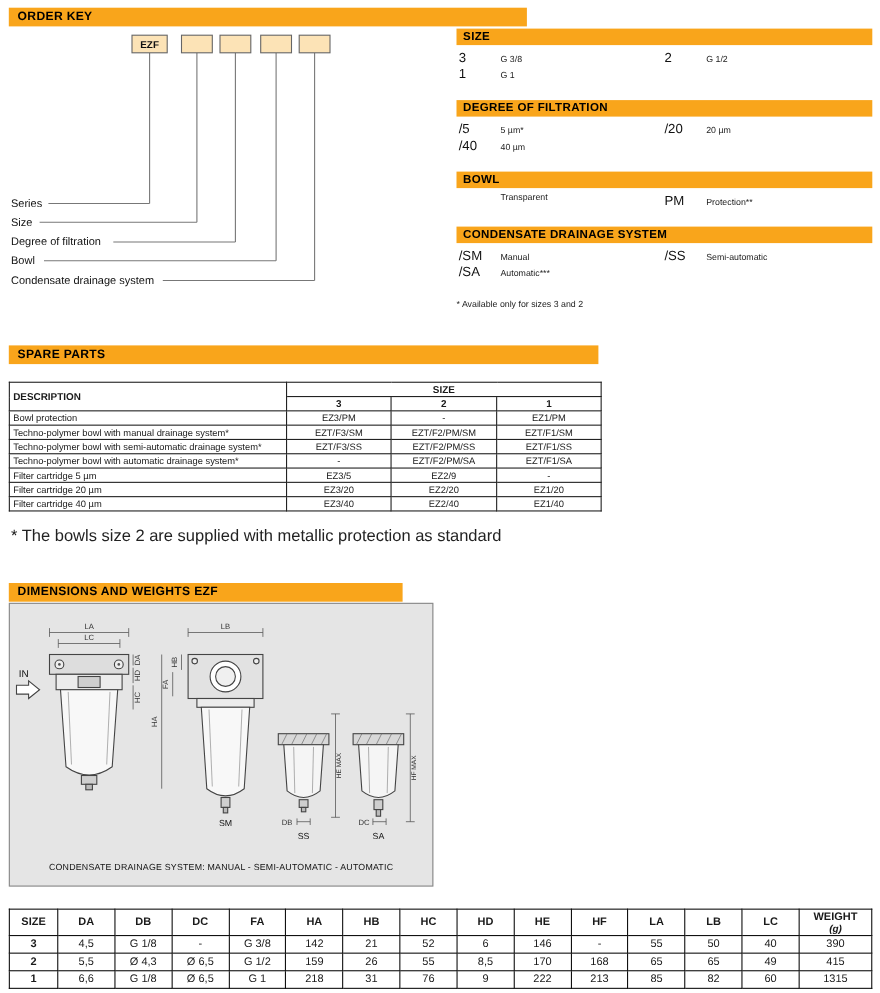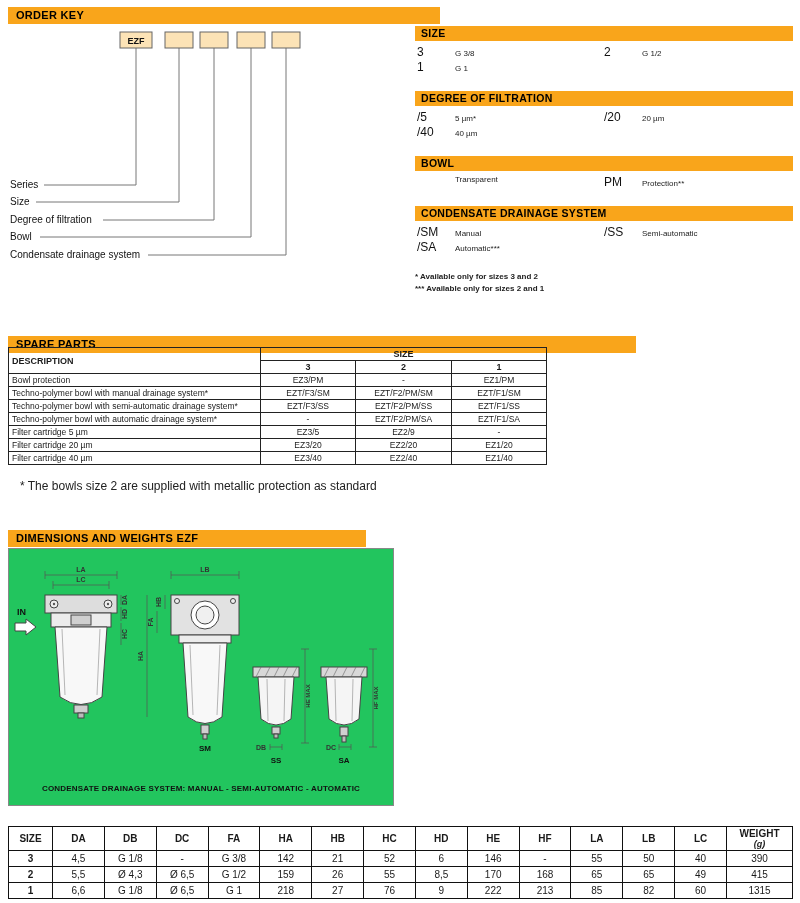--- a/index.html
+++ b/index.html
@@ -8,49 +8,49 @@
     width:800px; height:903px; position:relative;
     font-family:"Liberation Sans", sans-serif; color:#1a1a1a;
   }
   .page { position:relative; width:800px; height:903px; overflow:hidden; background:#fff; }
 
   .bar {
     background:var(--accent,#F9A51B); color:#000; font-weight:bold;
     font-size:11px; line-height:13px; padding:2px 8px; height:17px;
     letter-spacing:.3px;
   }
-  #order-key-bar { position:absolute; left:8px; top:7px; width:432px; }
+  #order-key-bar { position:absolute; left:8px; top:7px; width:471px; }
   #order-diagram { position:absolute; left:8px; top:25px; }
 
   
   #order-panels { position:absolute; left:415px; top:26px; width:378px; }
   .panel { margin-bottom:16px; }
   .panel-bar { height:15px; font-size:10.5px; padding:1px 6px; line-height:13px; margin-bottom:2px; }
   .panel-grid { display:grid; grid-template-columns:1fr 1fr; padding:2px 2px 0 2px; }
   .entry { display:flex; align-items:baseline; height:15px; }
   .entry .code { flex:0 0 38px; font-size:12px; color:#111; }
   .entry .edesc { font-size:8px; color:#222; }
-  .footnotes { margin-top:4px; font-size:8px; line-height:1.5; color:#222;font-weight:bold; }
+  .footnotes { margin-top:4px; font-size:8px; line-height:1.5; color:#222; }
 
   
-  #spare-bar { position:absolute; left:8px; top:336px; width:628px; }
+  #spare-bar { position:absolute; left:8px; top:314px; width:536px; }
   #spare-table-wrap { position:absolute; left:8px; top:347px; width:538px; }
   table { border-collapse:collapse; width:100%; }
   #spare-table { font-size:8.5px; table-layout:fixed;padding-left:33px; }
   #spare-table th, #spare-table td {
     border:1px solid #222; text-align:center; padding:1px 3px; height:13px;
     white-space:nowrap; overflow:hidden;
   }
   #spare-table th { font-weight:bold; font-size:9px; }
   #spare-table .desc { text-align:left; }
-  #spare-footnote { position:absolute; left:20px; top:479px; font-size:12px; color:#222;text-align:right; }
+  #spare-footnote { position:absolute; left:10px; top:479px; font-size:15px; color:#222;text-align:right; }
 
   
   #dim-bar { position:absolute; left:8px; top:530px; width:358px; }
-  #dim-box { position:absolute; left:8px; top:548px; width:386px; height:258px; border:1px solid #888; background:#22c55e;font-weight:bold; }
+  #dim-box { position:absolute; left:8px; top:548px; width:386px; height:258px; border:1px solid #888; background:#e5e5e5; }
 
   
   #dim-table-wrap { position:absolute; left:8px; top:826px; width:785px; }
   #dim-table { font-size:10px; table-layout:fixed; }
   #dim-table th, #dim-table td { border:1px solid #111; text-align:center; padding:1px 2px; }
   #dim-table th { font-weight:bold; height:24px; vertical-align:middle; }
   #dim-table th:first-child { width:44px; }
   #dim-table th:last-child { width:66px;margin-left:16px; }
   #dim-table td { height:16px; }
   #dim-table .size-col { font-weight:bold; }
@@ -170,21 +170,20 @@
             <span class="edesc">Semi-automatic</span>
           </div>
           <div class="entry">
             <span class="code">/SA</span>
             <span class="edesc">Automatic***</span>
           </div>
         </div>
       </div>
       <div class="footnotes">
         <div class="footnote">* Available only for sizes 3 and 2</div>
-        <div class="footnote">*** Available only for sizes 2 and 1</div>
       </div>
     </div>
 
   <div id="spare-bar" class="bar">SPARE PARTS</div>
   <div id="spare-table-wrap">
     <table id="spare-table">
       <colgroup>
           <col style="width:252px">
           <col style="width:95px">
           <col style="width:96px">
@@ -424,21 +423,21 @@
             <td>49</td>
             <td>415</td>
           </tr>
           <tr>
             <td class="size-col">1</td>
             <td>6,6</td>
             <td>G 1/8</td>
             <td>Ø 6,5</td>
             <td>G 1</td>
             <td>218</td>
-            <td>27</td>
+            <td>31</td>
             <td>76</td>
             <td>9</td>
             <td>222</td>
             <td>213</td>
             <td>85</td>
             <td>82</td>
             <td>60</td>
             <td>1315</td>
           </tr>
         </tbody>

